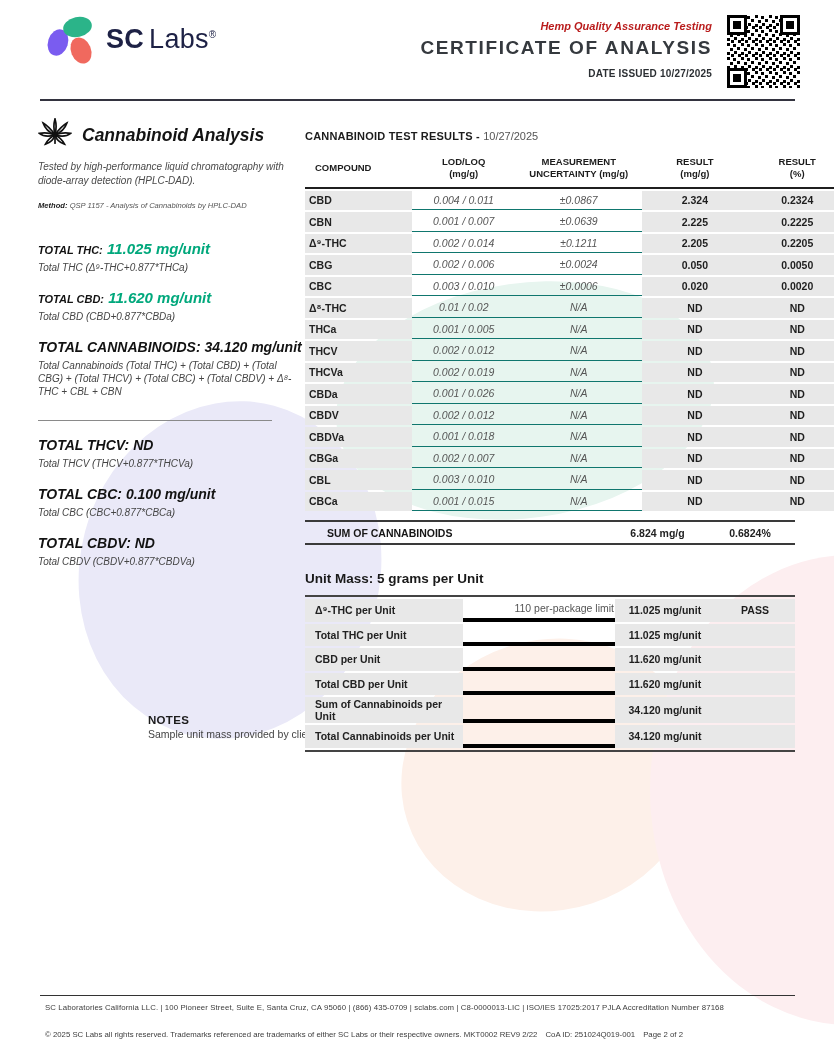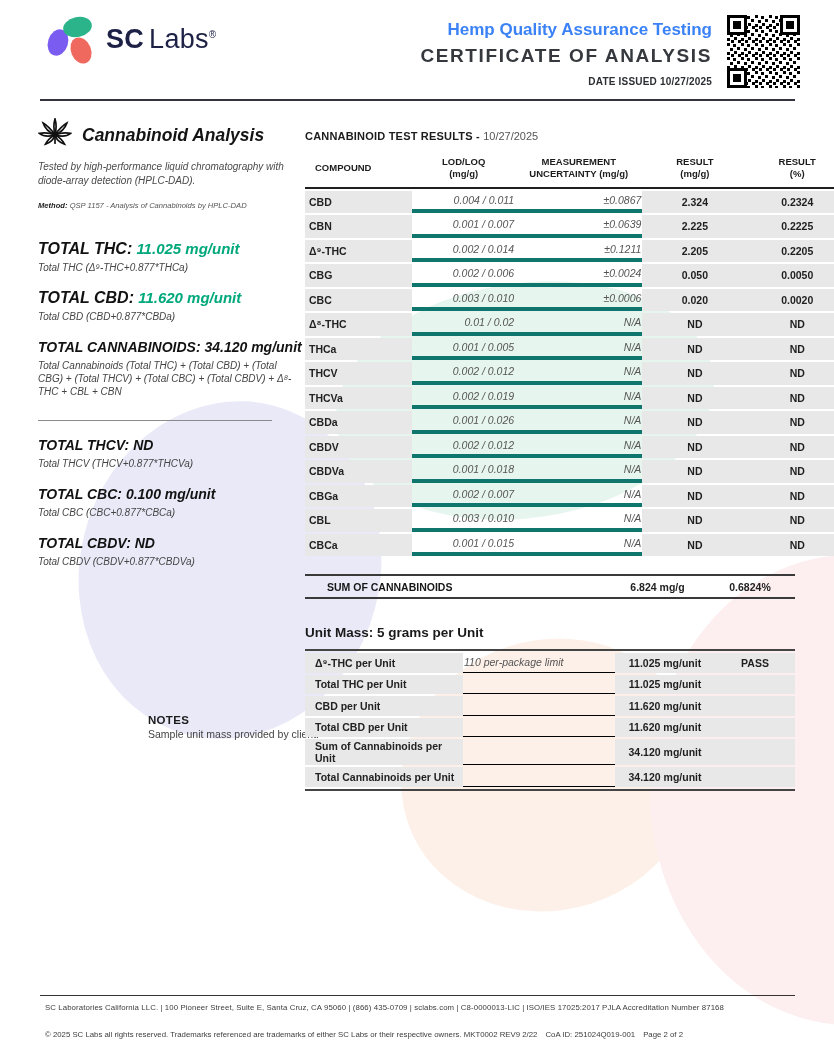--- a/index.html
+++ b/index.html
@@ -16,37 +16,37 @@
   .logo{position:absolute;left:48px;top:16px;display:flex;align-items:center;gap:12px;}
   .petals{position:relative;width:46px;height:46px;}
   .petal{position:absolute;border-radius:50%;}
   .petal-purple{left:0px;top:13px;width:20px;height:27px;background:#7a5cf0;transform:rotate(18deg);}
   .petal-green{left:15px;top:1px;width:29px;height:20px;background:#2bb489;transform:rotate(-12deg);}
   .petal-coral{left:23px;top:21px;width:20px;height:27px;background:#f0695e;transform:rotate(-22deg);}
   .brand{font-size:27px;color:#1d2145;letter-spacing:0.3px;}
   .brand b{font-weight:800;margin-right:5px;}
   .brand sup{font-size:10px;}
   .head-right{position:absolute;right:122px;top:20px;text-align:right;}
-  .program{font-size:17px;font-weight:bold;color:#3b82f6;}
+  .program{font-size:11px;font-weight:bold;color:#b91c1c;font-style:italic;}
   .cert-title{font-size:19px;font-weight:600;color:#35393e;letter-spacing:1.6px;margin-top:5px;}
   .date-issued{font-size:10px;font-weight:bold;color:#2b2f33;margin-top:9px;letter-spacing:0.2px;}
   .qr{position:absolute;right:34px;top:15px;width:73px;height:73px;}
   .rule-top{position:absolute;left:40px;right:39px;top:99px;border-top:2px solid #33333f;}
 
   
   .left-col{position:absolute;left:38px;top:118px;width:268px;font-style:italic;}
   .section-head{display:flex;align-items:center;gap:10px;}
   .section-title{font-size:17.5px;font-weight:bold;color:#141414;}
   .desc{margin-top:8px;font-size:10px;line-height:1.38;color:#4a4a4a;}
   .method{margin-top:13px;font-size:7.6px;color:#555;}
   .method b{color:#1d1d1d;}
   .total-block{margin-top:15px;}
   .tb-0{margin-top:30px;}
   .tb-2 .t-label,.tb-2 .t-value{font-size:14px;}
-  .t-label{font-size:16px;font-weight:bold;color:#121212;}
+  .t-label{font-size:11px;font-weight:bold;color:#121212;}
   .t-value{font-size:15px;font-weight:bold;color:#121212;}
   .val-green{color:#00a87c;}
   .t-formula{margin-top:3px;font-size:10px;color:#454545;line-height:1.3;max-width:258px;}
   .sec .t-label,.sec .t-value{font-size:14px;}
   .divider{margin:22px 0 0 0;width:234px;border-top:1.2px solid #8a8a8a;}
   .notes{position:absolute;left:148px;top:714px;}
   .notes-title{font-size:11.5px;font-weight:bold;color:#1c1c1c;letter-spacing:0.3px;}
   .notes-body{font-size:10.5px;color:#444;margin-top:2px;}
 
   
@@ -54,35 +54,35 @@
   .results-title{font-size:11px;color:#555;}
   .results-title b{color:#1c1c1c;letter-spacing:0.2px;}
   table.results{width:542px;border-collapse:separate;border-spacing:0 2px;margin-top:8px;}
   table.results th{font-size:9.5px;font-weight:bold;color:#1c1c1c;white-space:pre-line;
      vertical-align:middle;line-height:1.3;padding:4px 0 6px 0;border-bottom:2.5px solid #1f1f1f;text-align:center;}
   table.results th.h-compound{text-align:left;padding-left:10px;}
   table.results col.w1{width:97px;} table.results col.w2{width:93px;}
   table.results col.w3{width:115px;} table.results col.w4{width:95px;} table.results col.w5{width:90px;}
   table.results td{height:16.5px;font-size:10.5px;vertical-align:middle;}
   td.c-compound{background:#e8e8e8;font-weight:bold;color:#222;padding-left:4px;}
-  td.c-lod,td.c-unc{font-style:italic;color:#555;text-align:right;border-bottom:4px solid #0f766e;margin-left:44px;}
+  td.c-lod,td.c-unc{font-style:italic;color:#555;text-align:center;border-bottom:1px solid #0f766e;margin-left:44px;}
   td.c-res,td.c-pct{background:#e8e8e8;font-weight:bold;color:#1e1e1e;text-align:center;}
-  .sum-row{display:flex;align-items:center;height:21px;border-top:2px solid #3a3a3a;border-bottom:2px solid #3a3a3a;margin-top:16px;}
+  .sum-row{display:flex;align-items:center;height:21px;border-top:2px solid #3a3a3a;border-bottom:2px solid #3a3a3a;margin-top:7px;}
   .sum-label{width:305px;padding-left:22px;box-sizing:border-box;font-size:10.5px;font-weight:bold;color:#161616;}
   .sum-mg{width:95px;text-align:center;font-size:10.5px;font-weight:bold;}
   .sum-pct{width:90px;text-align:center;font-size:10.5px;font-weight:bold;}
 
   .unit-title{margin-top:26px;font-size:13.5px;font-weight:bold;color:#1a1a1a;}
   .unit-wrap{margin-top:9px;border-top:2px solid #444;border-bottom:2px solid #444;}
   table.unit{width:490px;border-collapse:separate;border-spacing:0 2px;}
   table.unit col.u1{width:158px;} table.unit col.u2{width:152px;}
   table.unit col.u3{width:100px;} table.unit col.u4{width:80px;}
   table.unit td{height:16.5px;font-size:10.5px;vertical-align:middle;}
   td.u-label{background:#e8e8e8;font-weight:bold;color:#222;padding-left:10px;}
-  td.u-limit{font-style:italic;color:#555;text-align:left;border-bottom:1px solid #000000;}
+  td.u-limit{color:#555;text-align:right;border-bottom:4px solid #000000;}
   td.u-value{background:#e8e8e8;font-weight:bold;text-align:center;color:#1e1e1e;}
   td.u-status{background:#e8e8e8;font-weight:bold;text-align:center;color:#1e1e1e;}
 
   
   .rule-bottom{position:absolute;left:40px;right:39px;top:995px;border-top:1.5px solid #333;}
   .footer1{position:absolute;left:45px;right:40px;top:1003px;font-size:7.8px;color:#3c3c3c;letter-spacing:0.1px;}
   .footer2{position:absolute;left:45px;right:40px;top:1018px;font-size:7.8px;color:#3c3c3c;display:flex;justify-content:flex-start;margin-top:12px;}
   .footer2 .fr span{margin-left:8px;}
 </style>
 </head>

